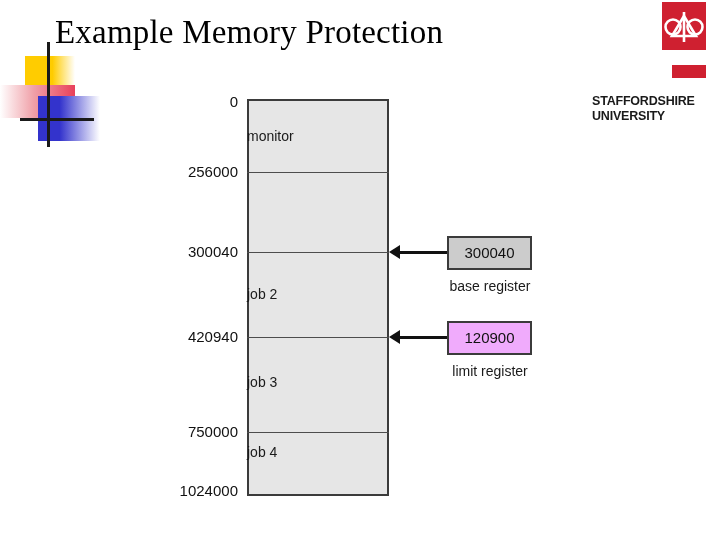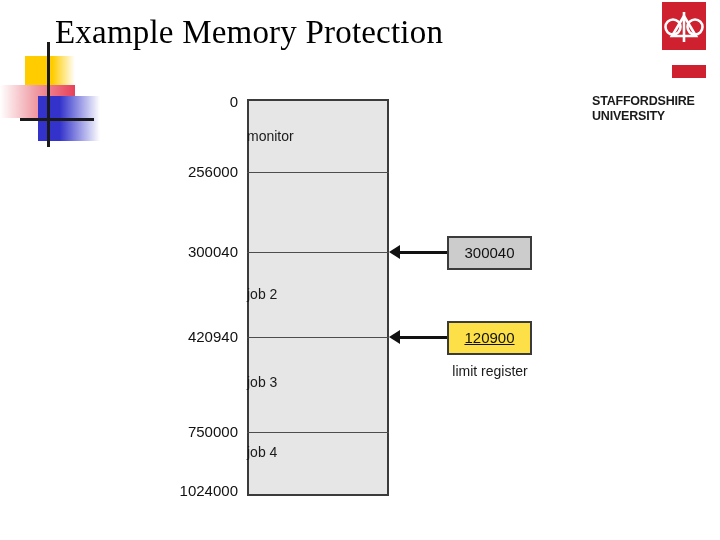--- a/index.html
+++ b/index.html
@@ -263,19 +263,20 @@
     <div class="mem-seg-label" style="top: 286px;">job 2</div>
     <div class="mem-seg-label" style="top: 374px;">job 3</div>
     <div class="mem-seg-label" style="top: 444px;">job 4</div>
     <div class="addr-label" style="left: 88px; top: 93px;">0</div>
     <div class="addr-label" style="left: 88px; top: 163px;">256000</div>
     <div class="addr-label" style="left: 88px; top: 243px;">300040</div>
     <div class="addr-label" style="left: 88px; top: 328px;">420940</div>
     <div class="addr-label" style="left: 88px; top: 423px;">750000</div>
     <div class="addr-label" style="left: 88px; top: 482px;">1024000</div>
     <div class="reg-box reg-base" style="top: 236px; background: rgb(204, 204, 204);">300040</div>
+    <div class="reg-caption" style="left: 395px; top: 278px;">base register</div>
     <div class="arrow-line" style="left: 399px; top: 251px; width: 48px;"></div>
     <div class="arrow-head" style="left: 389px; top: 245px;"></div>
-    <div class="reg-box reg-limit" style="top: 321px; background: #fde047; text-decoration: underline;">120900</div>
+    <div class="reg-box reg-limit" style="top: 321px; background: #f0abfc;">120900</div>
     <div class="reg-caption" style="left: 395px; top: 363px;">limit register</div>
     <div class="arrow-line" style="left: 399px; top: 336px; width: 48px;"></div>
     <div class="arrow-head" style="left: 389px; top: 330px;"></div>
   </div>
 
 </body></html>

